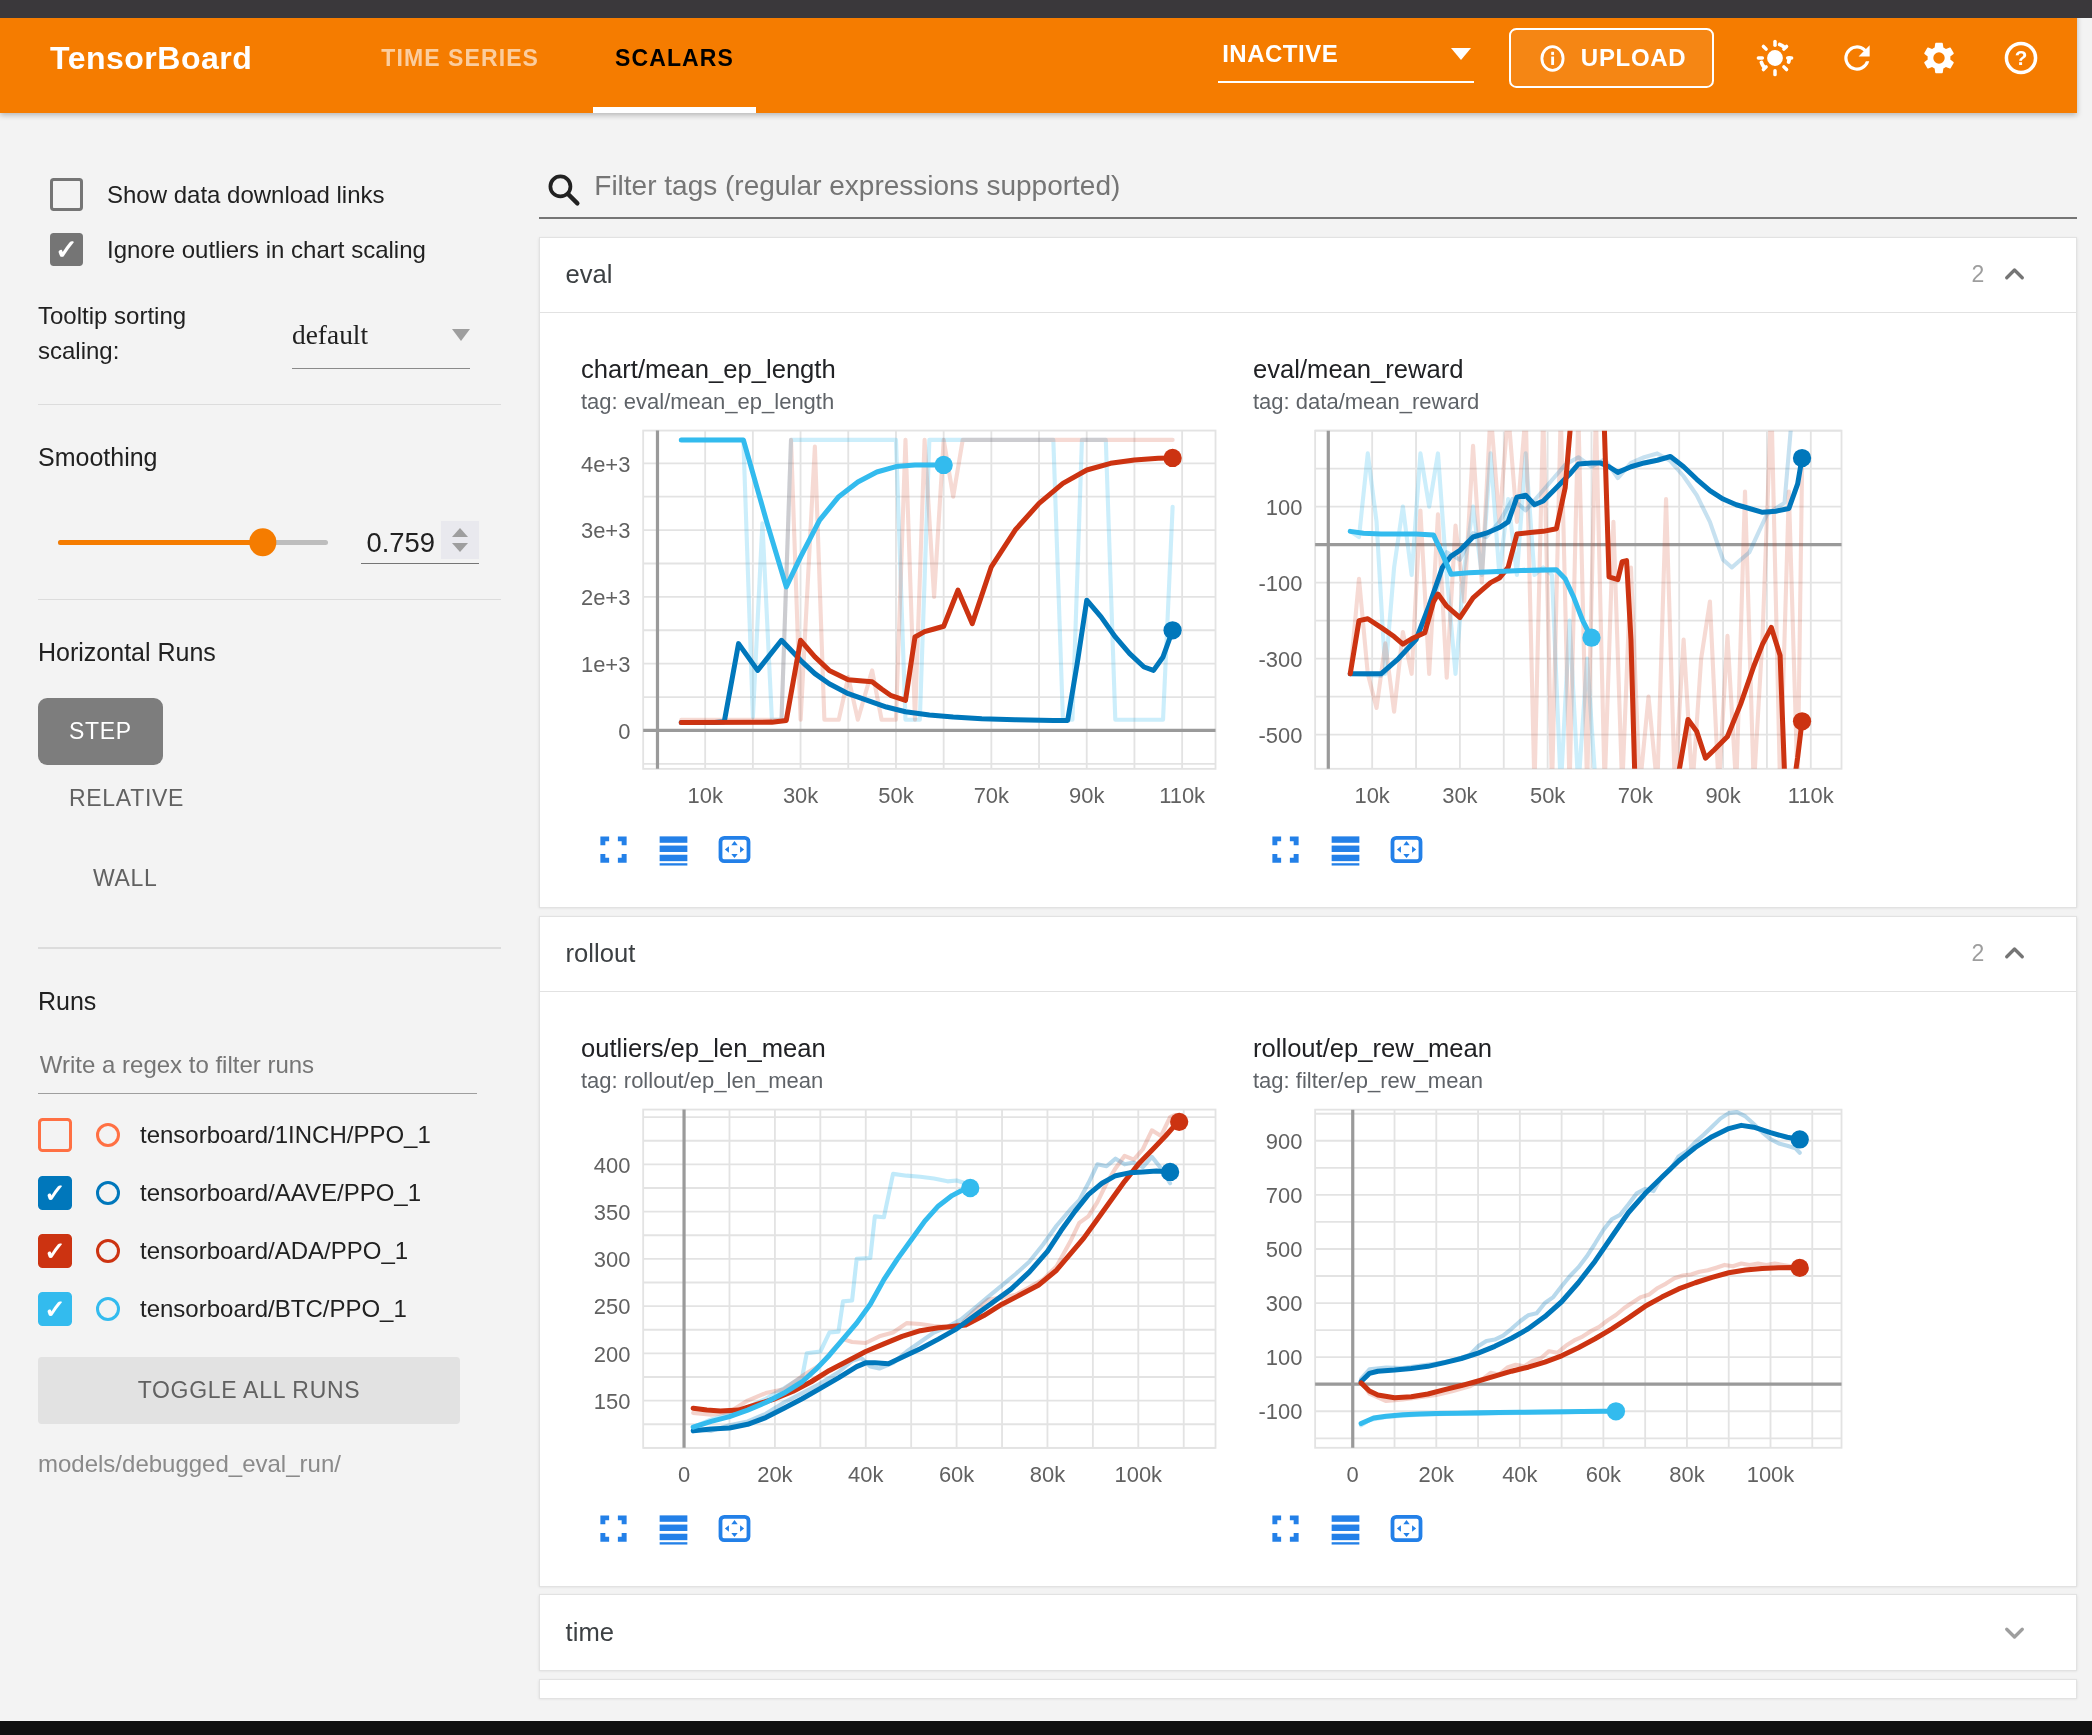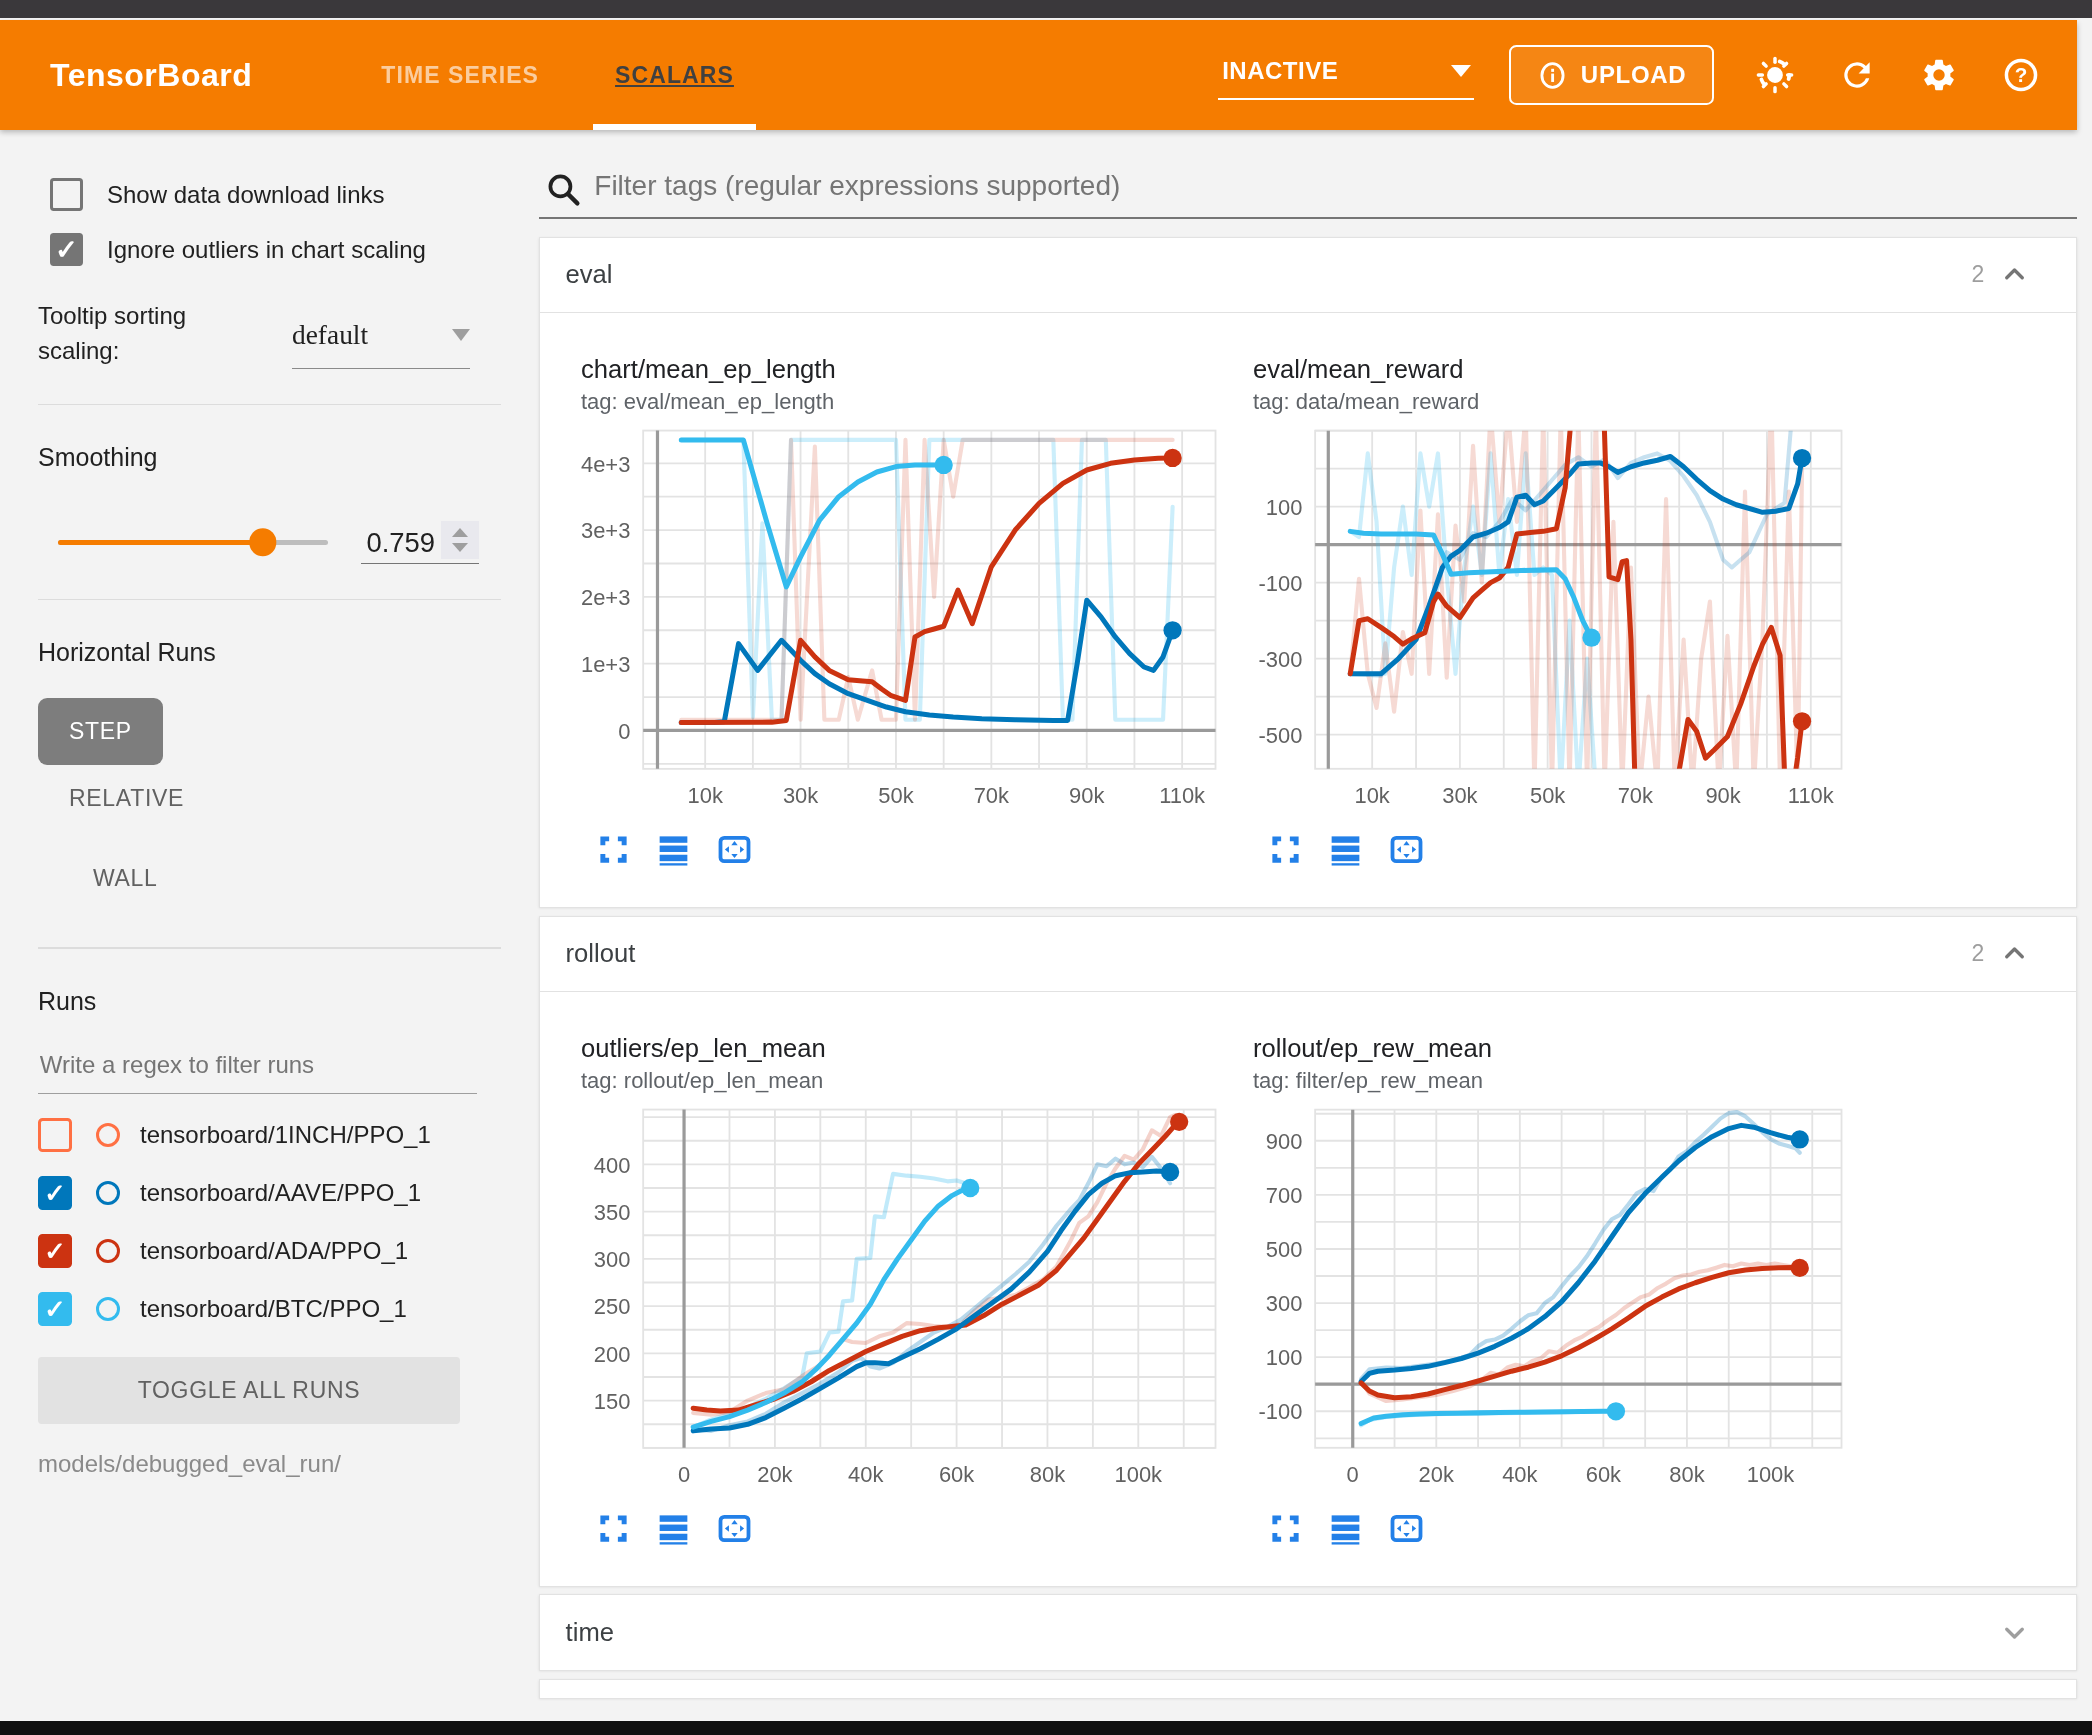--- a/index.html
+++ b/index.html
@@ -8,27 +8,27 @@
     position:relative; width:2092px; height:1735px; overflow:hidden;
     font-family:"Liberation Sans", sans-serif; background:#f3f3f3; color:#202124;
   }
   
   .top-strip { position:absolute; left:0; top:0; width:2092px; height:18.3px; background:#3a383b; z-index:60; }
   .right-strip { position:absolute; right:0; top:0; width:15.5px; height:1735px; z-index:55;
     background:linear-gradient(180deg,#151015 0%,#201320 10%,#2c1728 22%,#3a1c31 33%,#5527442 0,#552744 48%,#743658 60%,#8d4068 70%,#7c3156 80%,#5e2340 90%,#411a2c 100%); }
   .bottom-strip { position:absolute; left:0; bottom:0; width:2092px; height:13.7px; background:#101010; z-index:58; }
 
   
-  .header { position:absolute; left:0; top:20px; width:2077px; height:110px; background:#f57c00;
+  .header { position:absolute; left:0; top:3px; width:2077px; height:110px; background:#f57c00;
     display:flex; align-items:center; z-index:40; box-shadow:0 2.7px 5.5px rgba(0,0,0,.25); }
   .logo { font-size:32px; font-weight:700; color:#fff; margin-left:50px; letter-spacing:0.5px; }
   .tabs { display:flex; height:100%; margin-left:91px; }
   .tab { display:flex; align-items:center; padding:0 38px; font-size:23px; letter-spacing:1.1px; font-weight:700;
     color:rgba(255,255,255,.62); position:relative; cursor:pointer; }
-  .tab.active { color:#404040;text-decoration:underline; }
+  .tab.active { color:#000000; }
   .tab.active::after { content:""; position:absolute; left:16.4px; right:16.4px; bottom:0; height:6.4px; background:#fff; }
   .header-right { margin-left:auto; display:flex; align-items:center; margin-right:35px; }
   .status-select { position:relative; display:flex; align-items:center; width:256px; border-bottom:2.7px solid #fff; padding:7.3px 3.7px 12.8px 3.7px; cursor:pointer; }
   .status-select .val { color:#fff; font-size:24px; font-weight:700; letter-spacing:0.5px; }
   .dd-arrow { width:0; height:0; border-left:10px solid transparent; border-right:10px solid transparent; border-top:12px solid #fff; margin-left:auto; }
   .upload-btn { display:flex; align-items:center; gap:12.8px; border:2.7px solid #fff; border-radius:7.3px;
     padding:12.8px 25.6px; margin-left:35px; color:#fff; font-size:24px; font-weight:700; letter-spacing:0.7px;
     background:rgba(255,255,255,.08); cursor:pointer; }
   .hicon { width:42px; height:42px; margin-left:40px; display:flex; align-items:center; justify-content:center; cursor:pointer; }
   .hicon svg { width:38px; height:38px; }

